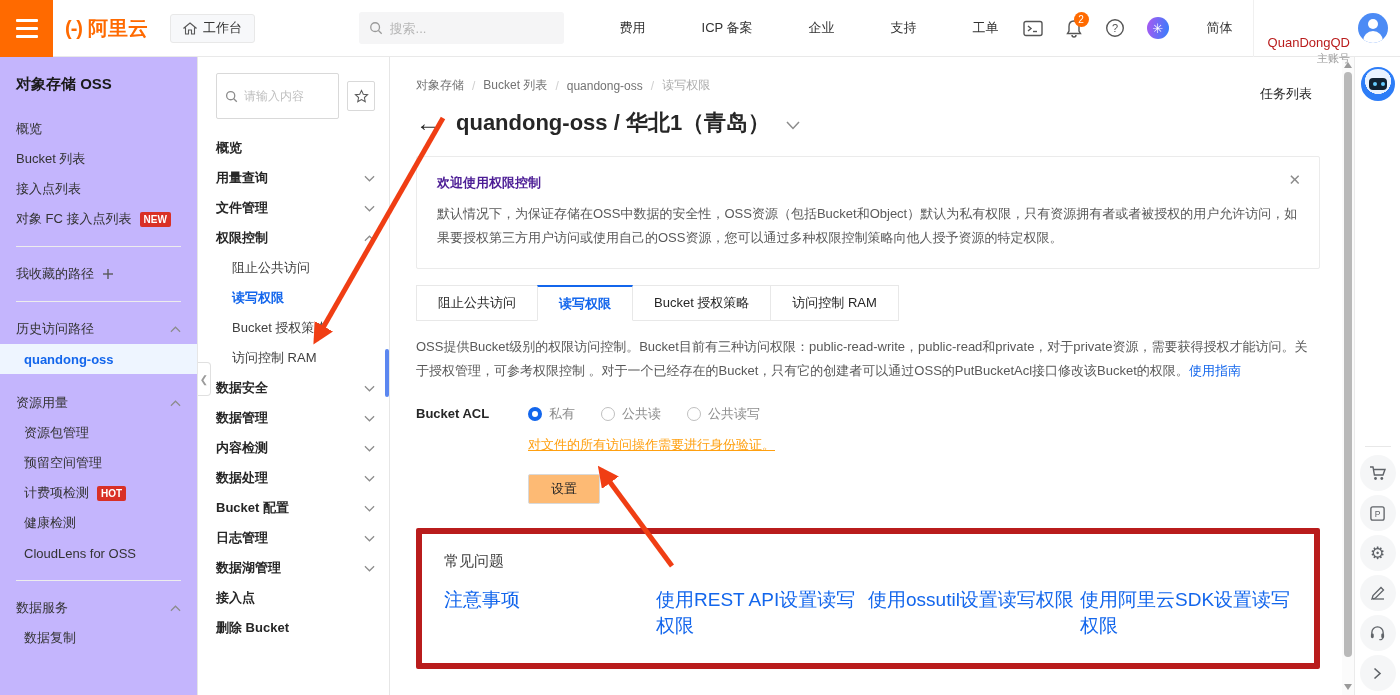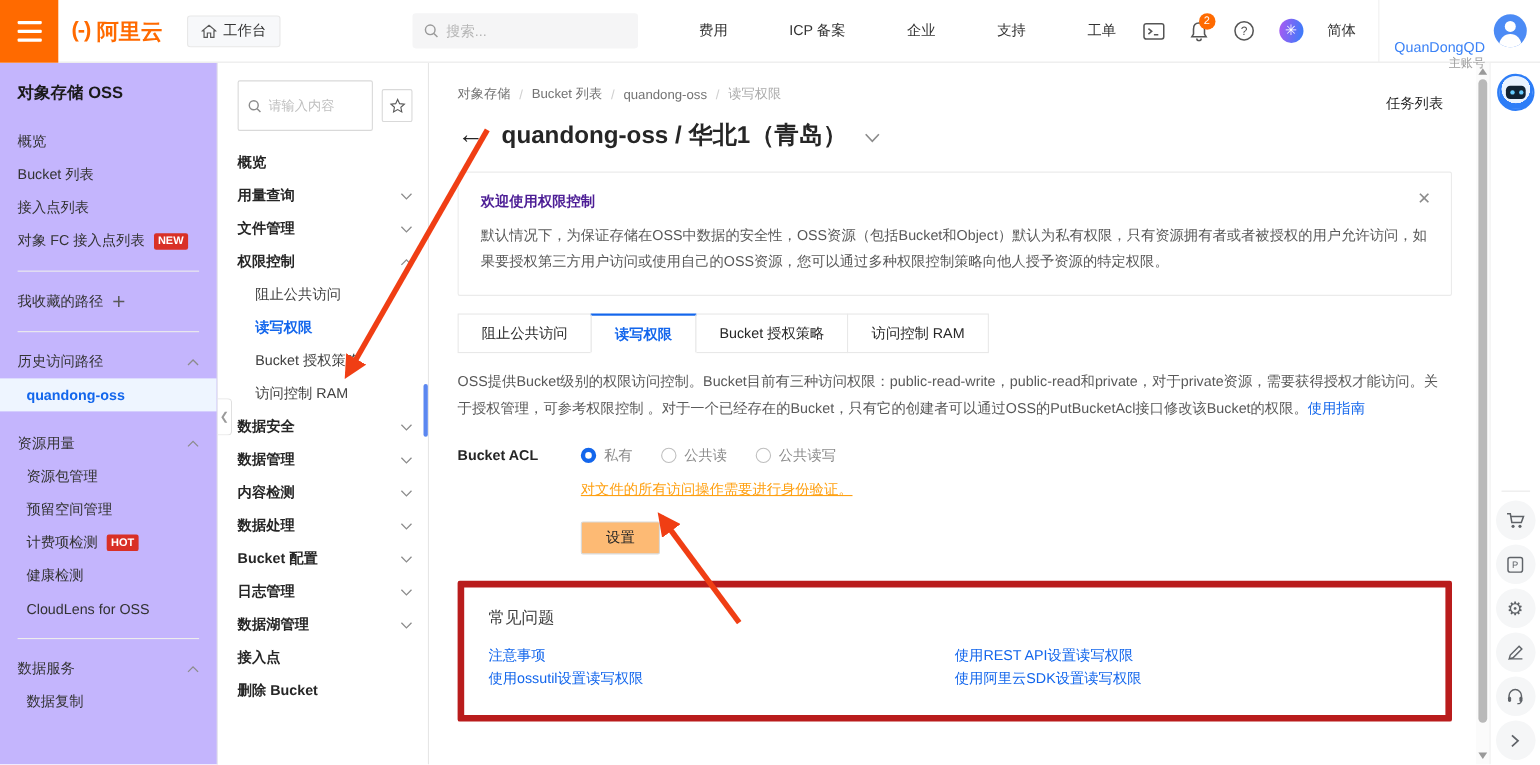--- a/index.html
+++ b/index.html
@@ -27,25 +27,25 @@
   .tb-nav { display:flex; align-items:center; gap:26px; margin-left:26px; font-size:13px; color:#333; }
   .tb-nav .nav-item { cursor:pointer; white-space:nowrap;margin-left:30px; }
   .tb-icons { display:flex; align-items:center; gap:22px; margin-left:24px; }
   .tb-icon { position:relative; cursor:pointer; display:flex; align-items:center; color:#555; }
   .badge-dot { position:absolute; top:-7px; left:9px; min-width:15px; height:15px; border-radius:8px;
     background:#FF6A00; color:#fff; font-size:10px; display:flex; align-items:center;
     justify-content:center; padding:0 3px; }
   .grad-circle { width:22px; height:22px; border-radius:50%;
     background:linear-gradient(100deg,#a05cf2 10%,#3f7bfa 90%); color:#fff; font-size:13px;
     display:flex; align-items:center; justify-content:center; }
-  .lang { font-size:13px; color:#333; margin-left:22px; cursor:pointer; }
+  .lang { font-size:13px; color:#333; margin-left:38px; cursor:pointer; }
   .tb-divider { width:1px; height:57px; background:#f0f0f0; margin-left:20px; }
   .account { display:flex; align-items:center; gap:8px; margin-left:14px; margin-right:12px; cursor:pointer; }
   .account .names { text-align:right; }
-  .account .name { font-size:13px; color:#3b82f6; line-height:16px;margin-top:44px; }
+  .account .name { font-size:13px; color:#b91c1c; line-height:16px;margin-top:44px; }
   .account .type { font-size:11px; color:#9b9b9b; line-height:14px; }
   .avatar { width:30px; height:30px; border-radius:50%; background:#4c8bf5; position:relative; overflow:hidden; }
   .avatar::before { content:""; position:absolute; top:6px; left:10px; width:10px; height:10px;
     border-radius:50%; background:#fff; }
   .avatar::after { content:""; position:absolute; top:18px; left:5px; width:20px; height:14px;
     border-radius:10px 10px 0 0; background:#fff; }
 
   
   .app { display:flex; height:638px; position:relative; }
 
@@ -119,21 +119,21 @@
   .radio-opt { display:flex; align-items:center; gap:7px; font-size:13px; color:#8c8c8c; cursor:pointer; }
   .rdot { width:14px; height:14px; border-radius:50%; border:1px solid #bfbfbf; background:#fff; position:relative; }
   .radio-opt.sel .rdot { border:4px solid #1366EC; }
   .warning { margin-left:112px; margin-top:13px; font-size:13px; color:#FFA011;text-decoration:underline; }
   .set-btn { margin-left:112px; margin-top:20px; width:72px; height:30px; background:#fdba74;
     border:1px solid #d9d9d9; border-radius:2px; font-size:13px; color:#262626; cursor:pointer;
     font-family:inherit; }
 
   .faq { margin-top:24px; border:6px solid #b91c1c; border-radius:2px; padding:18px 22px 24px; }
   .faq h3 { font-size:15px; color:#404040; font-weight:normal; margin-bottom:16px; }
-  .faq-grid { display:grid; grid-template-columns: 1fr 1fr; row-gap:3px; font-size:13px; }
+  .faq-grid { display:grid; grid-template-columns: 1fr 1fr 1fr 1fr; row-gap:17px; font-size:19px; }
   .faq-grid a { color:#1366EC; text-decoration:none; cursor:pointer; }
 
   
   .v-scroll { width:12px; flex:none; background:#fbfbfb; position:relative; }
   .v-scroll .tri { position:absolute; left:2px; width:0; height:0; border-left:4px solid transparent;
     border-right:4px solid transparent; }
   .tri-up { top:5px; border-bottom:6px solid #9a9a9a; }
   .tri-down { bottom:5px; border-top:6px solid #9a9a9a; }
   .v-thumb { position:absolute; top:15px; left:2px; width:8px; height:585px; background:#b9b9b9; border-radius:4px; }
 

